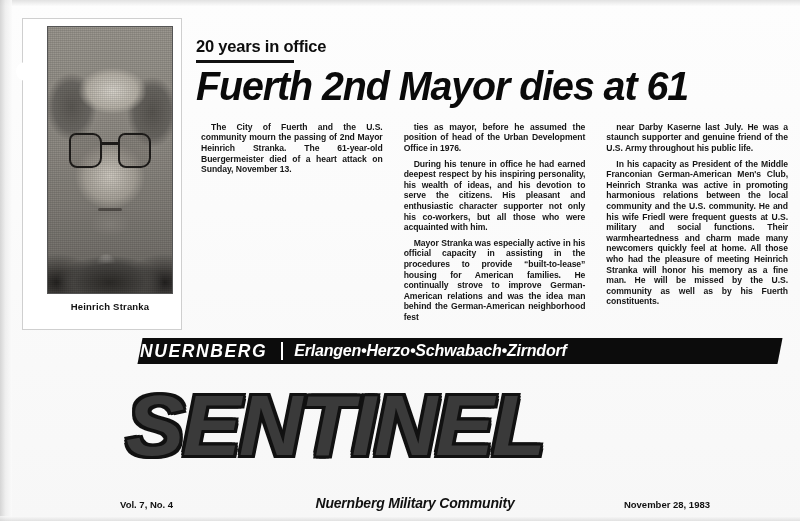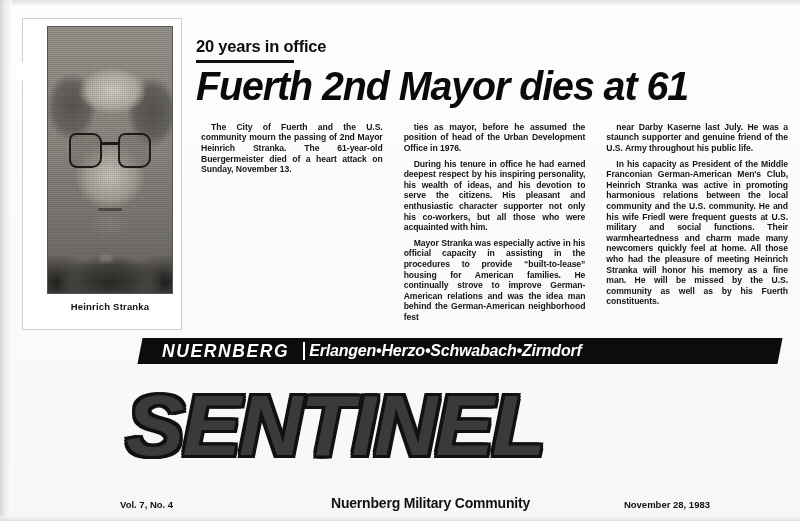--- a/index.html
+++ b/index.html
@@ -214,31 +214,30 @@
     height: 26px;
     display: flex;
     align-items: center;
   }
   #mh-city {
     color: #ffffff;
     font-size: 17.5px;
     font-weight: bold;
     font-style: italic;
     letter-spacing: 1.6px;
-    padding-left: 22px;
     white-space: nowrap;
   }
   #mh-towns {
     color: #ffffff;
     font-size: 16px;
     font-weight: bold;
     font-style: italic;
     letter-spacing: -0.2px;
     margin-left: 14px;
-    padding-left: 4px;
+    padding-left: 11px;
     border-left: 2px solid #ffffff;
     white-space: nowrap;
   }
   #mh-bases {
     position: absolute;
     left: 225px;
     top: 30px;
     width: 560px;
     font-size: 16px;
     font-weight: bold;
@@ -280,22 +279,23 @@
     box-sizing: border-box;
   }
   #vol {
     font-size: 9.5px;
     font-weight: bold;
     color: #111;
     width: 180px;
   }
   #community {
     flex: 1;
-    text-align: right;
+    text-align: center;
     font-size: 14px;
+    font-style: italic;
     font-weight: bold;
     color: #111;
     letter-spacing: -0.2px;
   }
   #issue-date {
     font-size: 9.5px;
     font-weight: bold;
     color: #111;
     width: 180px;
     text-align: right;

